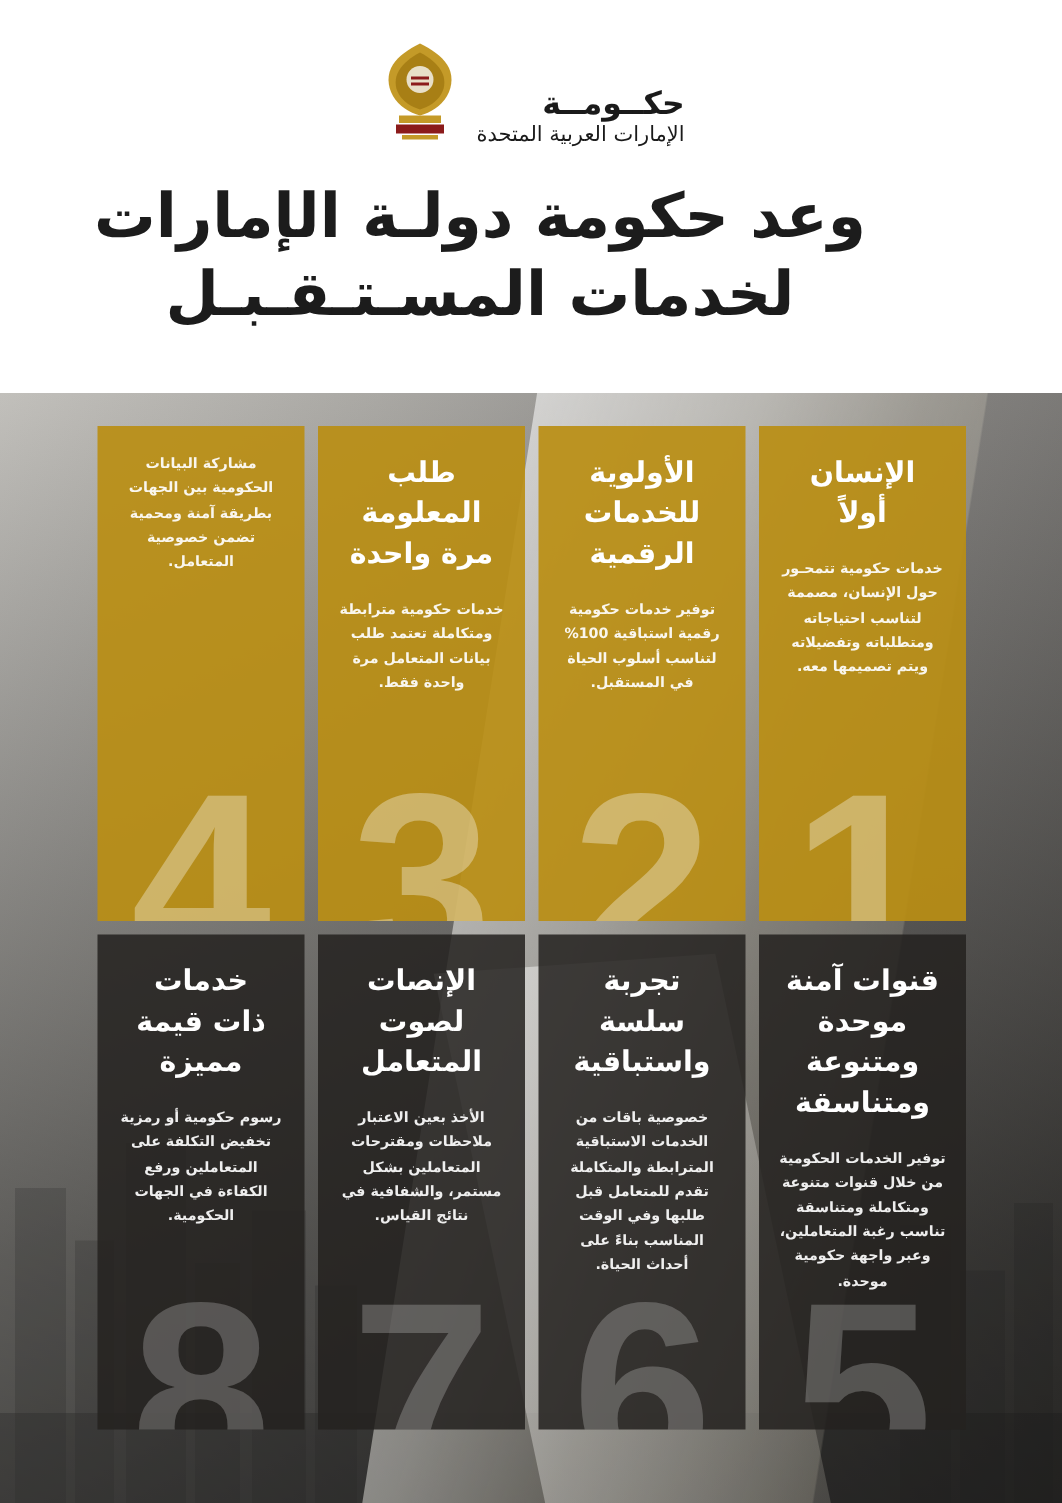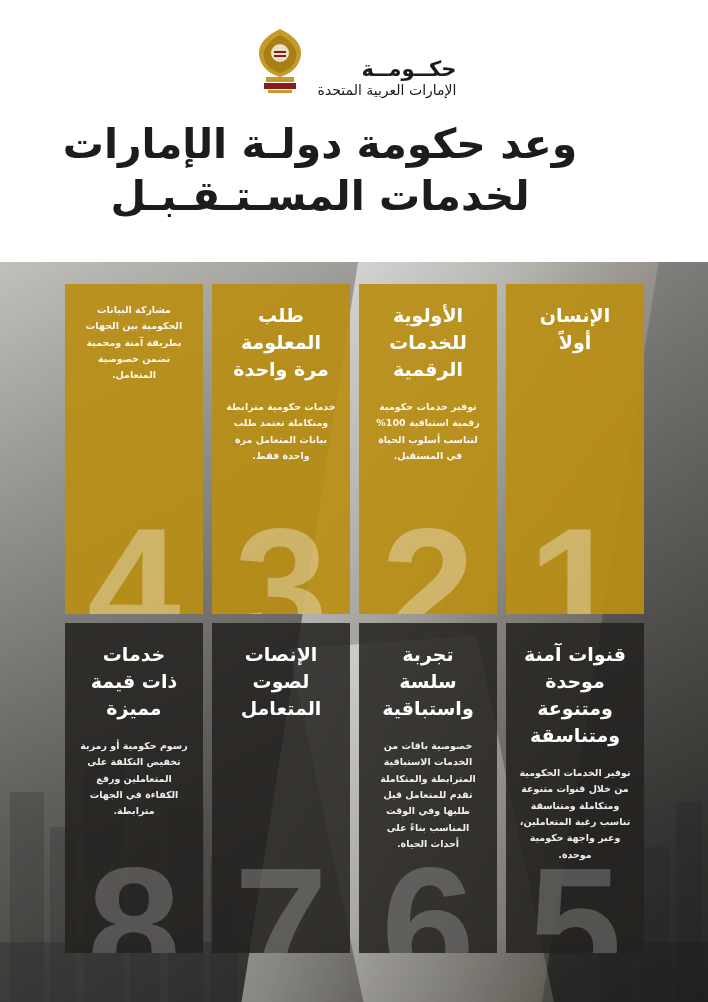--- a/index.html
+++ b/index.html
@@ -222,20 +222,21 @@
   </svg>
 
   <div class="flag"></div>
   <div class="flag2"></div>
 
   <div class="grid">
 
     <div class="card gold">
       <div class="card-title">الإنسان
 أولاً</div>
+      <div class="card-desc">خدمات حكومية تتمحـور حول الإنسان، مصممة لتناسب احتياجاته ومتطلباته وتفضيلاته ويتم تصميمها معه.</div>
       <div class="card-num">1</div>
     </div>
 
     <div class="card gold">
       <div class="card-title">الأولوية
 للخدمات
 الرقمية</div>
       <div class="card-desc">توفير خدمات حكومية رقمية استباقية 100% لتناسب أسلوب الحياة في المستقبل.</div>
       <div class="card-num">2</div>
     </div>
@@ -266,25 +267,26 @@
       <div class="card-title">تجربة سلسة
 واستباقية</div>
       <div class="card-desc">خصوصية باقات من الخدمات الاستباقية المترابطة والمتكاملة تقدم للمتعامل قبل طلبها وفي الوقت المناسب بناءً على أحداث الحياة.</div>
       <div class="card-num">6</div>
     </div>
 
     <div class="card dark">
       <div class="card-title">الإنصات
 لصوت
 المتعامل</div>
+      <div class="card-desc">الأخذ بعين الاعتبار ملاحظات ومقترحات المتعاملين بشكل مستمر، والشفافية في نتائج القياس.</div>
       <div class="card-num">7</div>
     </div>
 
     <div class="card dark">
       <div class="card-title">خدمات
 ذات قيمة
 مميزة</div>
-      <div class="card-desc">رسوم حكومية أو رمزية تخفيض التكلفة على المتعاملين ورفع الكفاءة في الجهات مترابطة.</div>
+      <div class="card-desc">رسوم حكومية أو رمزية تخفيض التكلفة على المتعاملين ورفع الكفاءة في الجهات الحكومية.</div>
       <div class="card-num">8</div>
     </div>
 
   </div>
 </div>
 
 </body></html>

